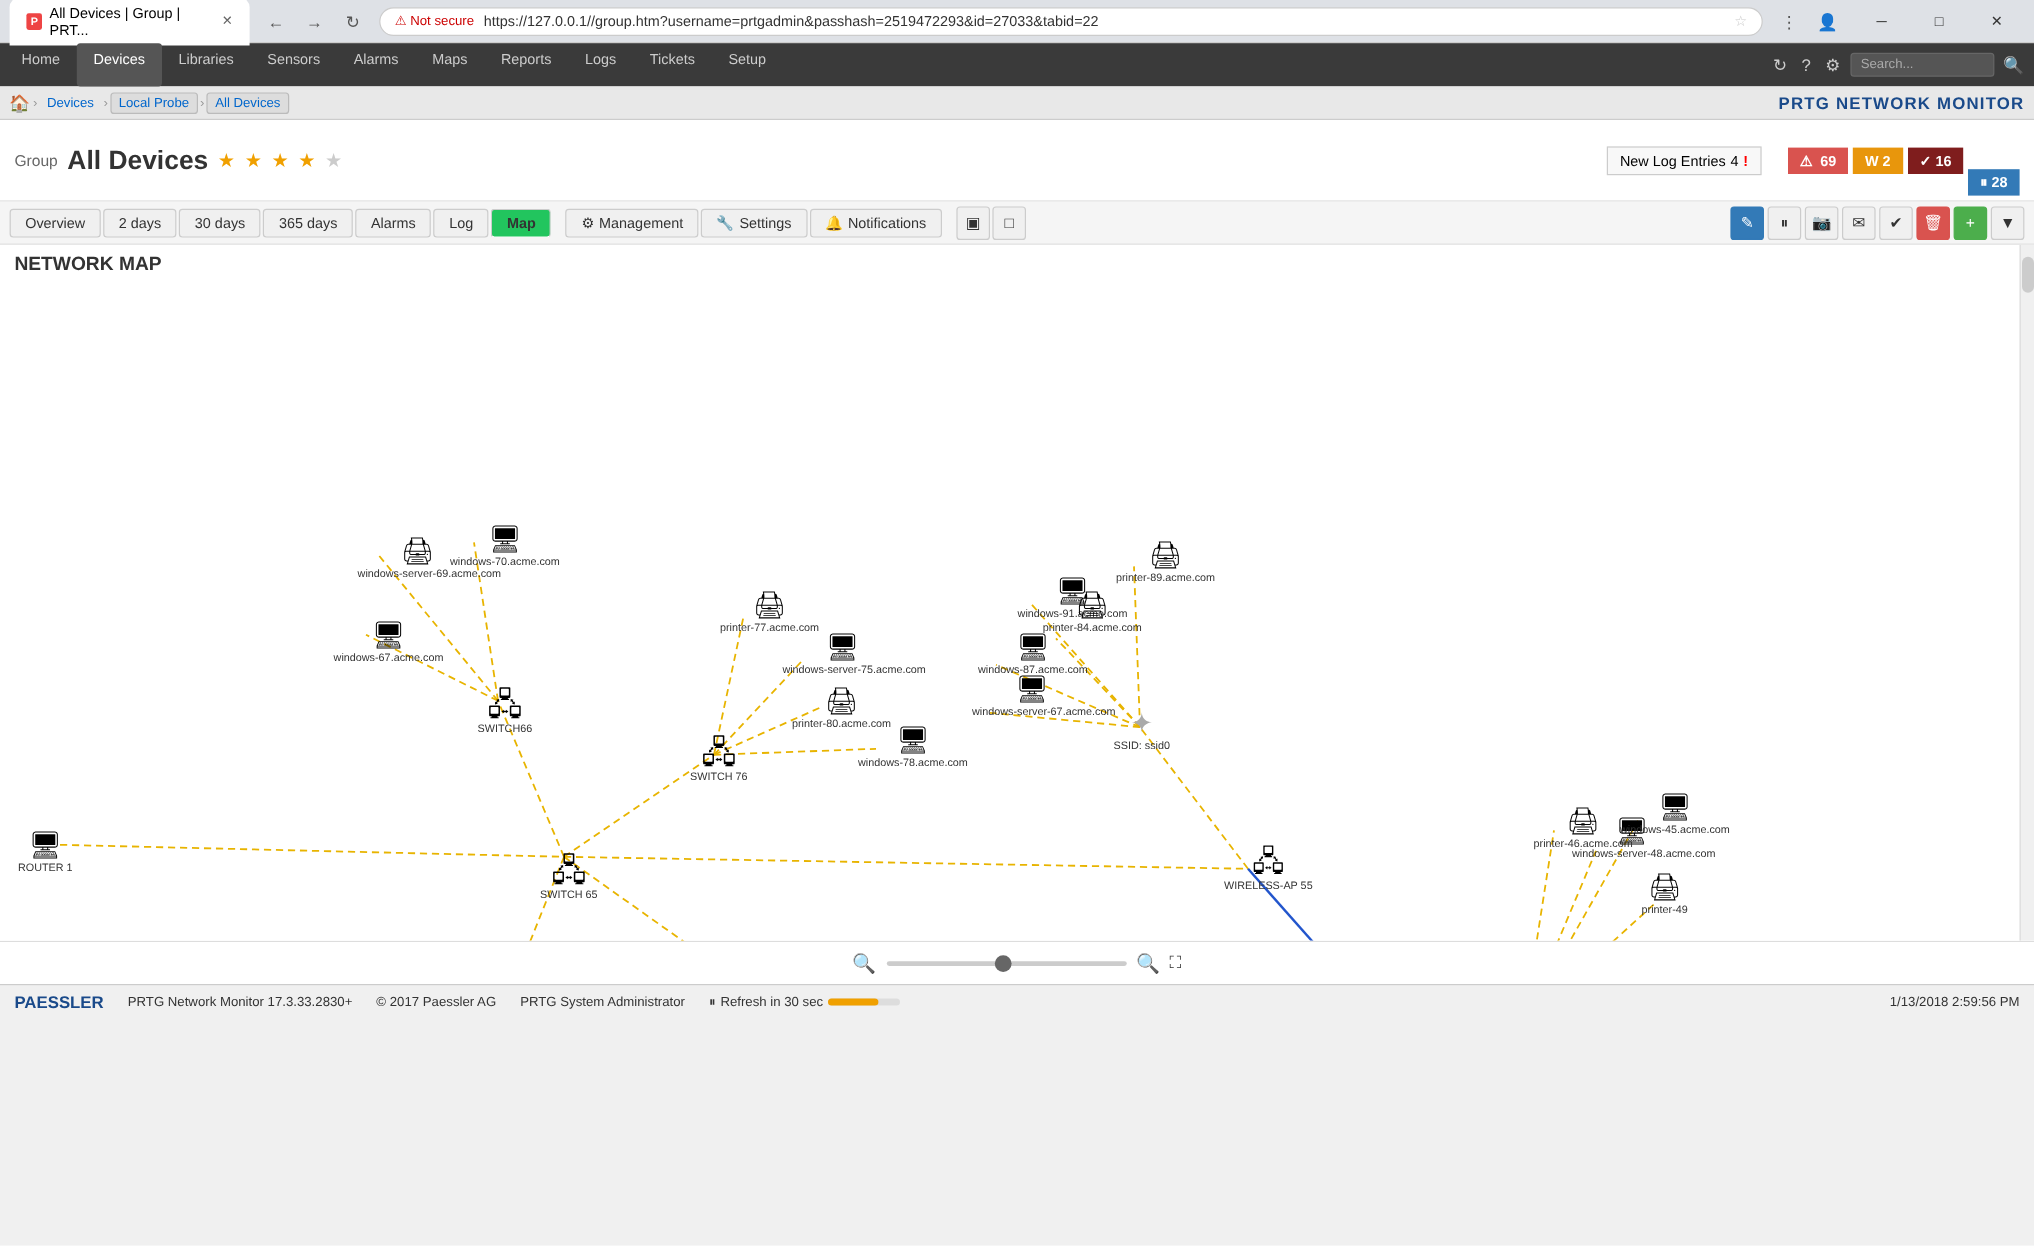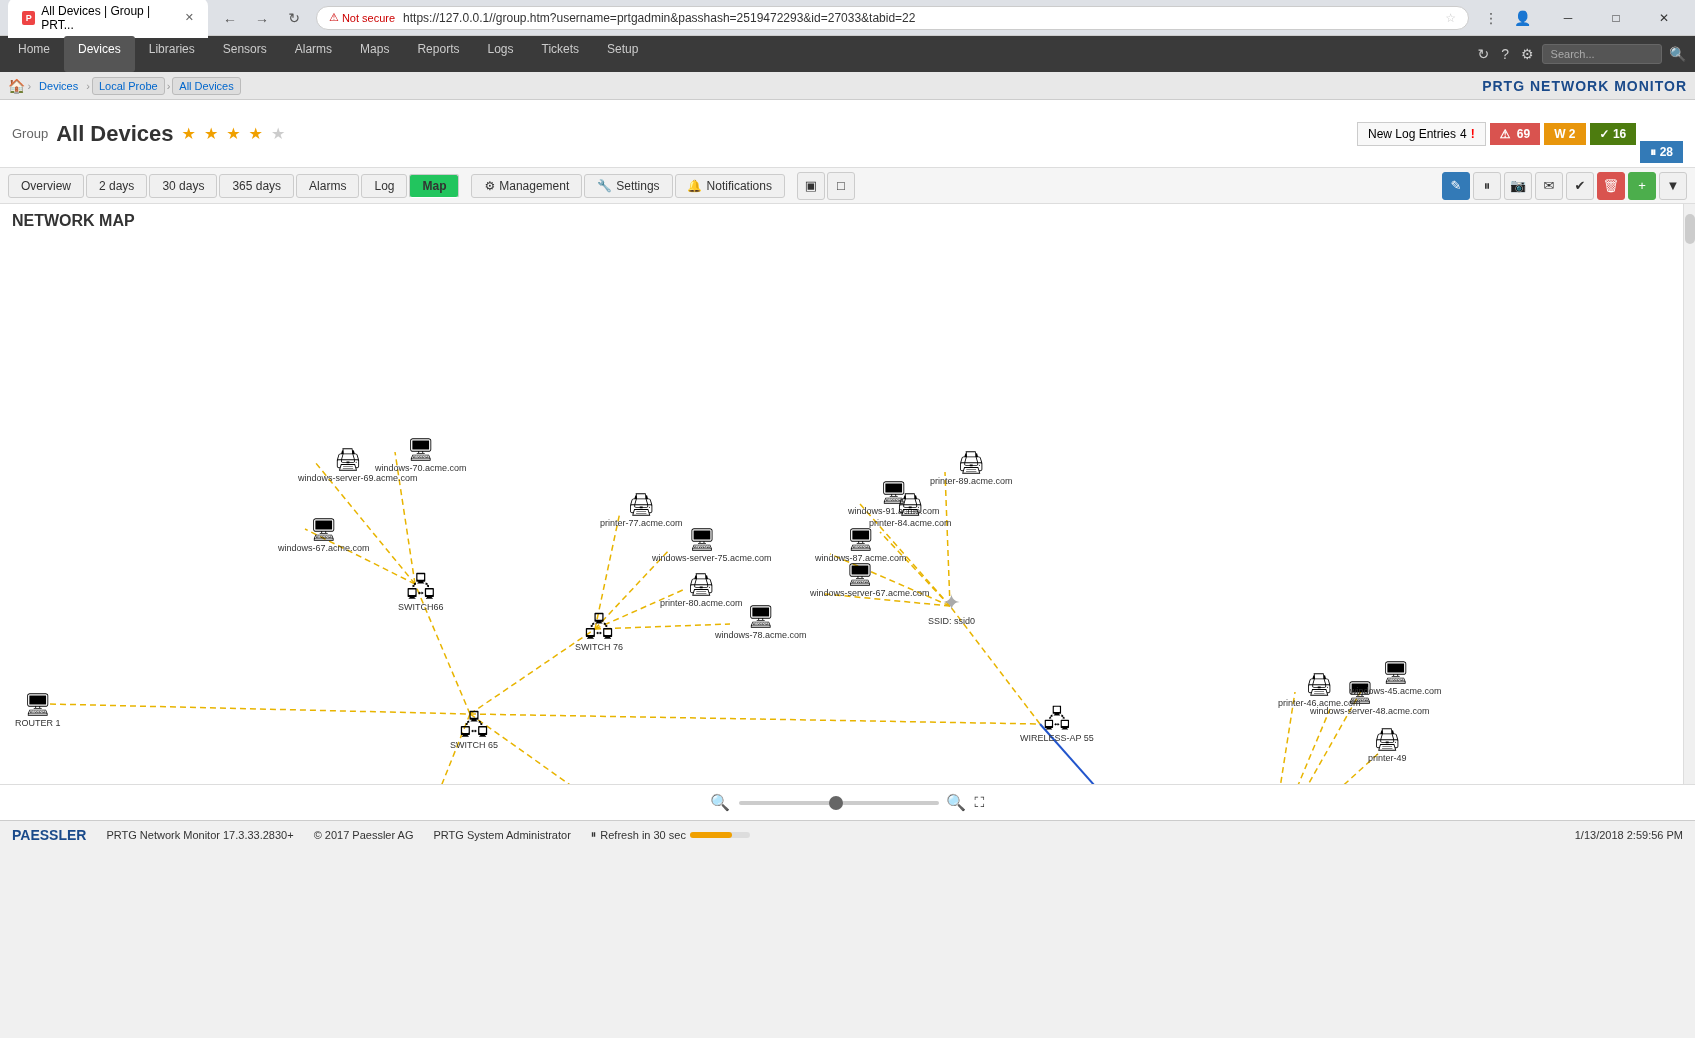--- a/index.html
+++ b/index.html
@@ -194,23 +194,23 @@
       display: flex; align-items: center; gap: 4px;
     }
     .badge-new-entries .excl { color: red; font-weight: bold; }
     .badge {
       padding: 4px 10px;
       color: white;
       font-size: 12px;
       font-weight: bold;
       cursor: pointer;
     }
-    .badge-red { background: #d9534f; }
+    .badge-red { background: #d9534f; margin-left: 18px; }
     .badge-orange { background: #e8960c; }
-    .badge-green { background: #4d7c0f; }
+    .badge-green { background: #7f1d1d; }
     .badge-blue { background: #337ab7; margin-top: 37px; }
 
     
     .tab-bar {
       background: #f5f5f5;
       height: 36px;
       display: flex;
       align-items: center;
       padding: 0 8px;
       border-bottom: 1px solid #ddd;

